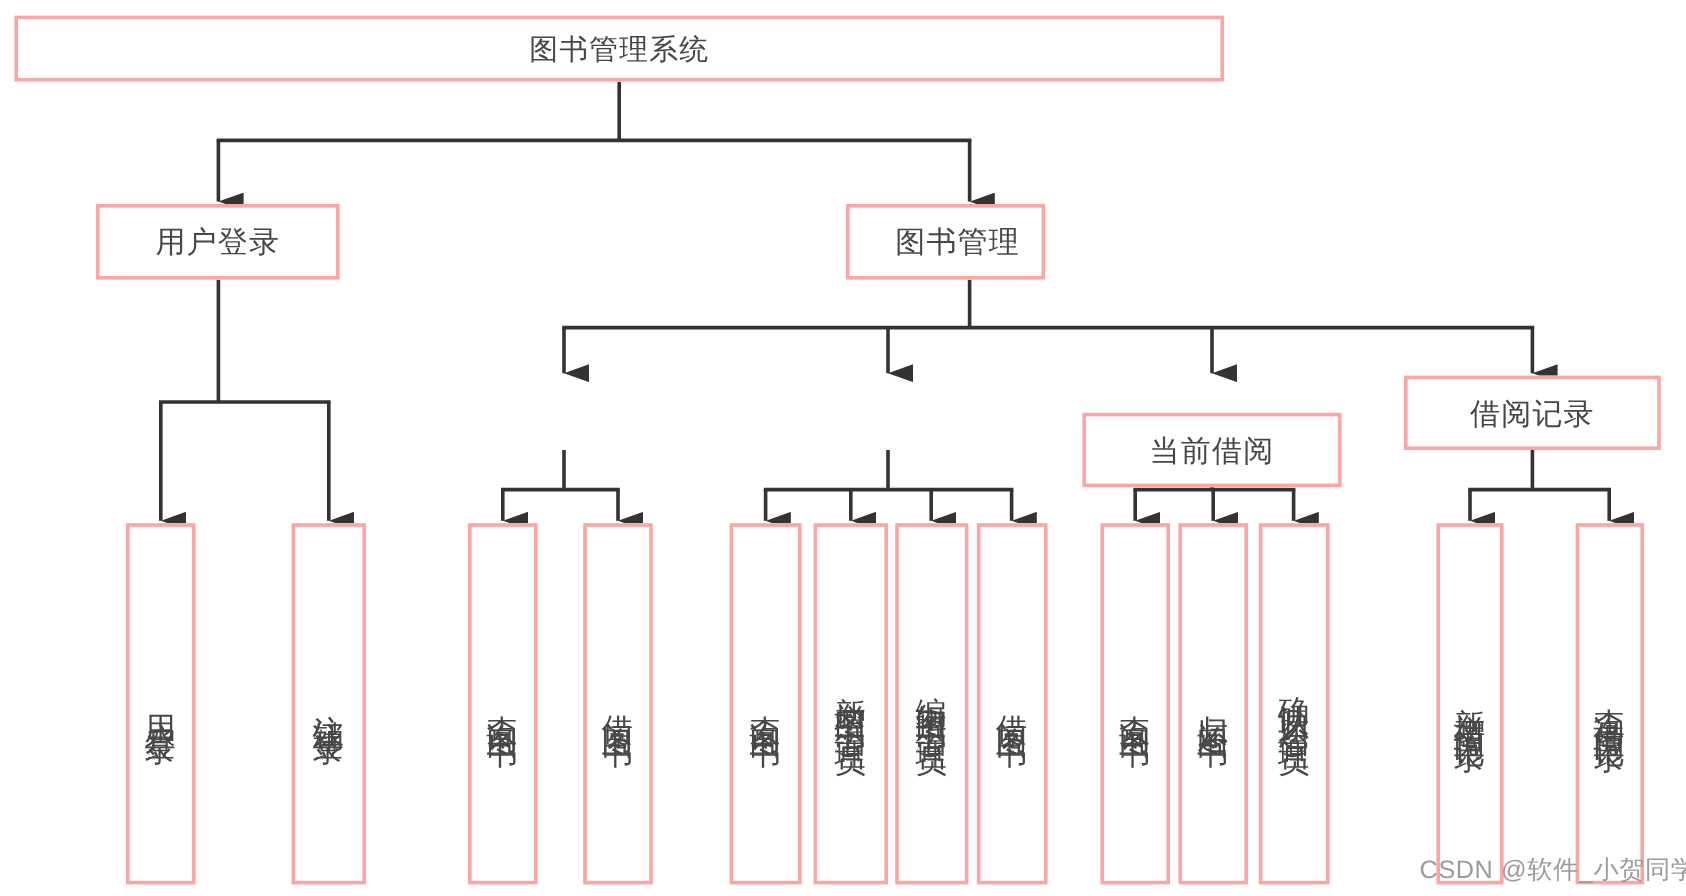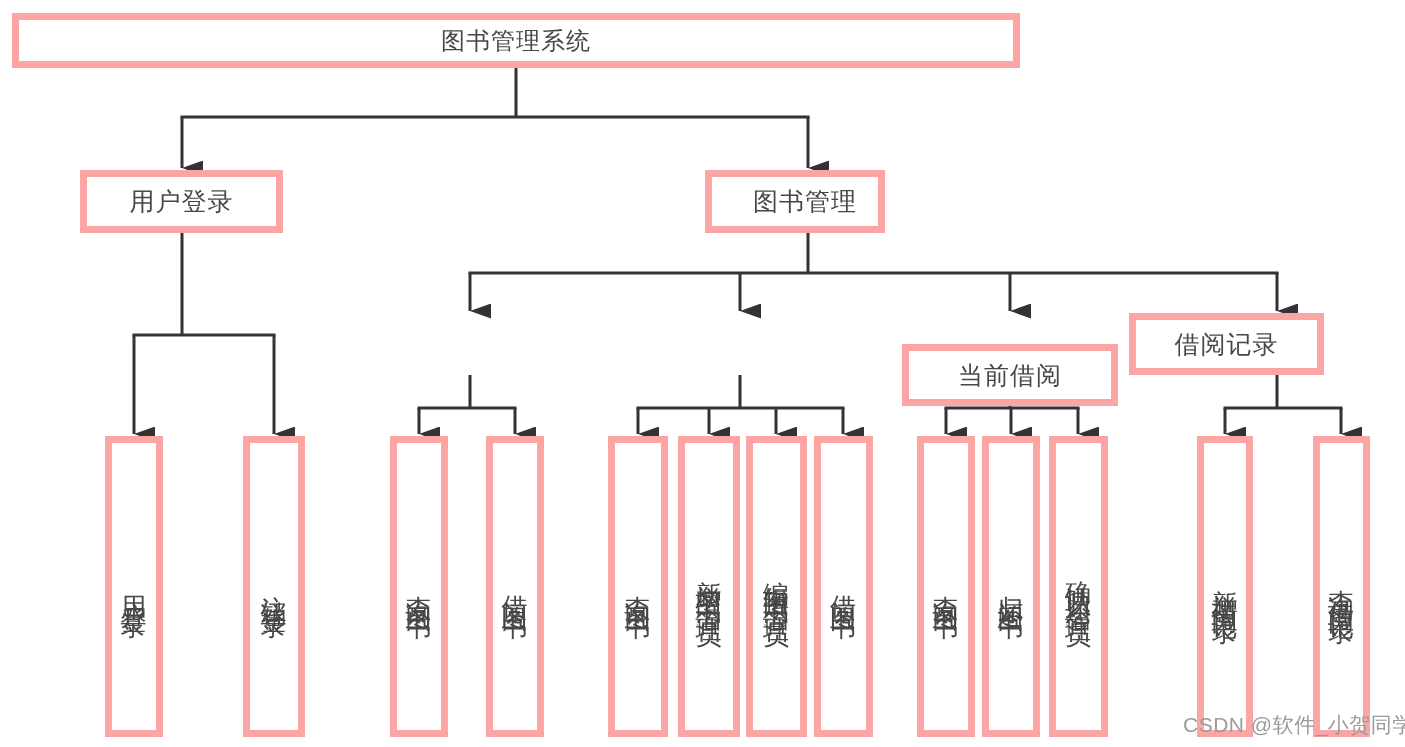--- a/index.html
+++ b/index.html
@@ -11,21 +11,21 @@
     overflow:hidden;
   }
   #connectors{
     position:absolute;left:0;top:0;width:1405px;height:747px;
     pointer-events:none;
   }
   .node{
     position:absolute;
     box-sizing:border-box;
     background:#ffffff;
-    border:7px solid #fca5a5;
+    border:3px solid #fca5a5;
     display:flex;align-items:center;justify-content:center;
     color:#474747;
     font-size:24px;
     letter-spacing:1px;
     white-space:nowrap;
     z-index:2;
   }
   .lvl2,.lvl3{font-size:25px;}
   .leaf{
     writing-mode:vertical-rl;
@@ -89,24 +89,24 @@
 
       <path d="M1277 375 V408 M1223.5 408 H1342.5"></path>
       <path d="M1225 408 V434" marker-end="url(#arrow)"></path>
       <path d="M1341 408 V434" marker-end="url(#arrow)"></path>
     </g>
   </svg>
 
   <div class="node root" style="left:12px;top:13px;width:1008px;height:55px;">图书管理系统</div>
 
   <div class="node lvl2" style="left:80px;top:170px;width:203px;height:63px;">用户登录</div>
-  <div class="node lvl2" style="left:705px;top:170px;width:180px;height:63px;padding-left:20px;">图书管理</div>
+  <div class="node lvl2" style="left:705px;top:170px;width:166px;height:63px;padding-left:20px;">图书管理</div>
 
   <div class="node lvl3" style="left:902px;top:313px;width:216px;height:62px;margin-top:31px;">当前借阅</div>
-  <div class="node lvl3" style="left:1129px;top:313px;width:195px;height:62px;">借阅记录</div>
+  <div class="node lvl3" style="left:1170px;top:313px;width:214px;height:62px;">借阅记录</div>
 
   <div class="node leaf" style="left:105px;top:436px;width:58px;height:301px;">用户登录</div>
   <div class="node leaf" style="left:243px;top:436px;width:62px;height:301px;">注销登录</div>
 
   <div class="node leaf" style="left:390px;top:436px;width:58px;height:301px;">查询图书</div>
   <div class="node leaf" style="left:486px;top:436px;width:58px;height:301px;">借阅图书</div>
 
   <div class="node leaf" style="left:608px;top:436px;width:60px;height:301px;">查询图书</div>
   <div class="node leaf" style="left:678px;top:436px;width:62px;height:301px;">新增图书（管理员）</div>
   <div class="node leaf" style="left:746px;top:436px;width:61px;height:301px;">编辑图书（管理员）</div>

